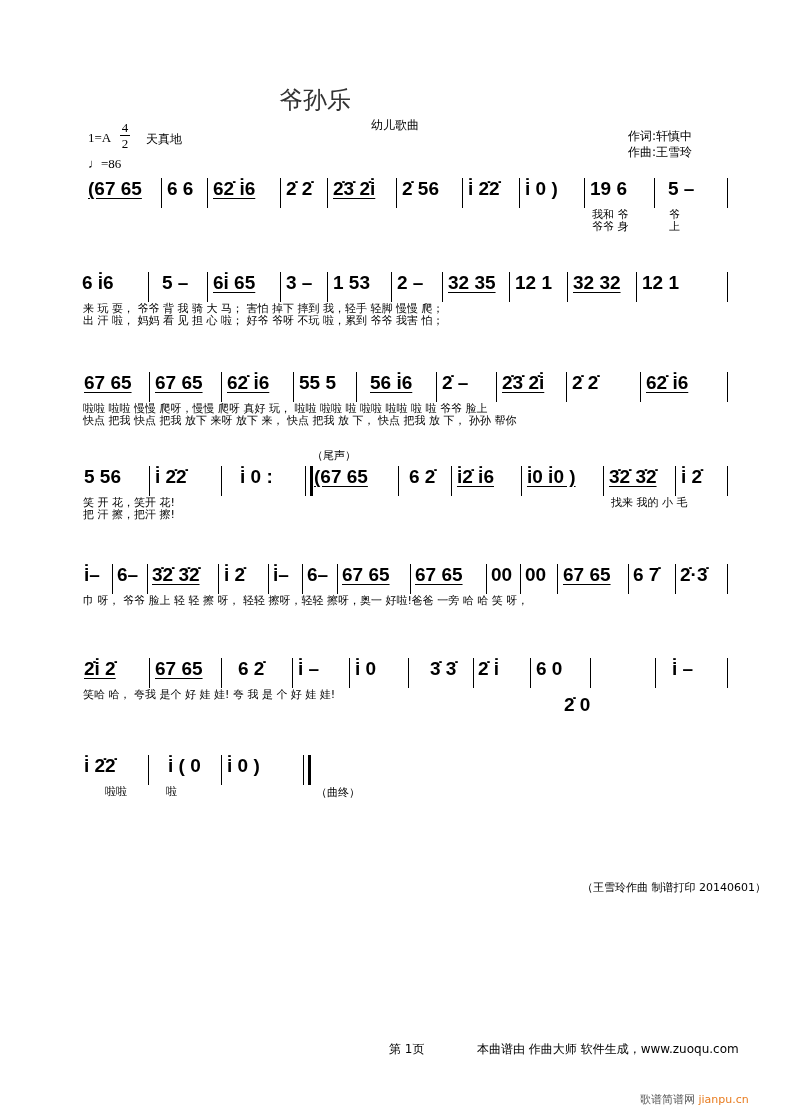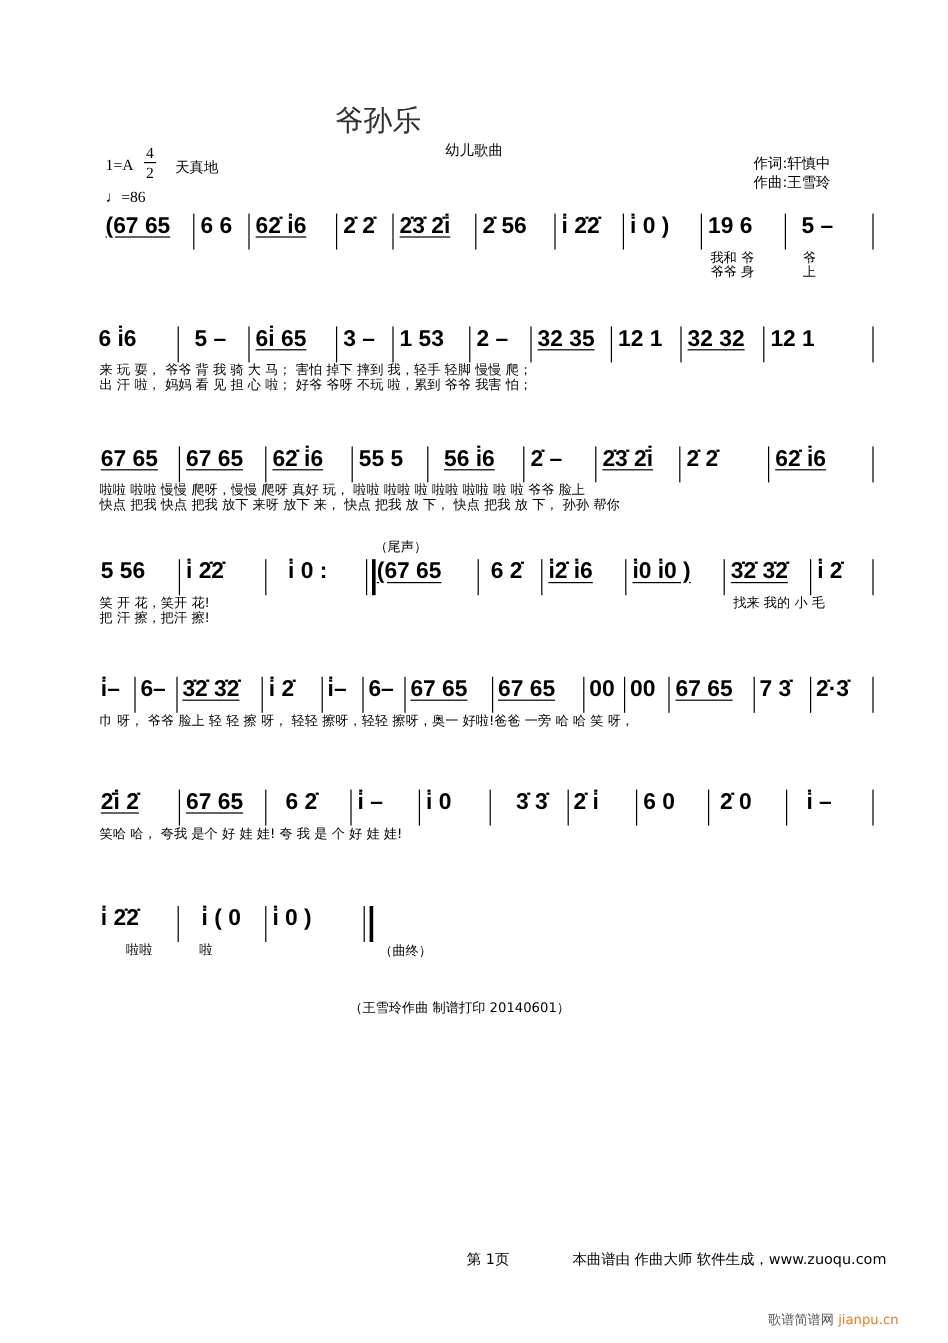--- a/index.html
+++ b/index.html
@@ -13,21 +13,21 @@
   .mood{left:146px;top:131px;font-size:12px;}
   .tempo{left:88px;top:156px;font-size:13px;font-family:"Liberation Serif",serif;}
   .credits{left:628px;top:128px;font-size:12px;line-height:16px;}
   .sys{position:absolute;left:0;width:790px;}
   .notes{position:absolute;font-family:"Liberation Sans",sans-serif;font-weight:bold;font-size:19px;white-space:nowrap;}
   .ul{text-decoration:underline;text-underline-offset:3px;}
   .lyr{position:absolute;font-size:11px;white-space:nowrap;line-height:13px;}
   .barline{position:absolute;width:1px;background:#000;}
   .dbl{position:absolute;width:4px;border-left:1px solid #000;border-right:3px solid #000;}
   .small{position:absolute;font-size:11px;white-space:nowrap;}
-  .footer-note{left:0;width:766px;top:832px;text-align:center;font-size:11px;}
+  .footer-note{left:0;width:766px;top:880px;text-align:right;font-size:11px;}
   .page{left:389px;top:1041px;font-size:12px;}
   .gen{left:477px;top:1041px;font-size:12px;}
   .watermark{left:640px;top:1092px;font-size:11px;color:#555;}
   .watermark span{color:#e87b1e;}
 </style>
 </head>
 <body>
 
 <div class="abs title">爷孙乐</div>
 <div class="abs subtitle">幼儿歌曲</div>
@@ -160,21 +160,21 @@
   <span class="notes ul" style="left:342px;">67 65</span>
   <div class="barline" style="left:410px;top:0;height:30px;"></div>
   <span class="notes ul" style="left:415px;">67 65</span>
   <div class="barline" style="left:486px;top:0;height:30px;"></div>
   <span class="notes" style="left:491px;">00</span>
   <div class="barline" style="left:520px;top:0;height:30px;"></div>
   <span class="notes" style="left:525px;">00</span>
   <div class="barline" style="left:557px;top:0;height:30px;"></div>
   <span class="notes ul" style="left:563px;">67 65</span>
   <div class="barline" style="left:628px;top:0;height:30px;"></div>
-  <span class="notes" style="left:633px;">7 3̇</span>
+  <span class="notes" style="left:633px;">6 7̇</span>
   <div class="barline" style="left:675px;top:0;height:30px;"></div>
   <span class="notes" style="left:680px;">2̇·3̇</span>
   <div class="barline" style="left:727px;top:0;height:30px;"></div>
   <div class="lyr" style="left:83px;top:30px;">巾  呀，  爷爷  脸上  轻  轻  擦    呀，  轻轻  擦呀，轻轻  擦呀，奥一  好啦!爸爸  一旁  哈  哈  笑  呀，</div>
 </div>
 
 <div class="sys" style="top:658px;">
   <span class="notes ul" style="left:84px;">2̇i̇ 2̇</span>
   <div class="barline" style="left:149px;top:0;height:30px;"></div>
   <span class="notes ul" style="left:155px;">67 65</span>
@@ -184,21 +184,21 @@
   <span class="notes" style="left:298px;">i̇ –</span>
   <div class="barline" style="left:349px;top:0;height:30px;"></div>
   <span class="notes" style="left:355px;">i̇ 0</span>
   <div class="barline" style="left:408px;top:0;height:30px;"></div>
   <span class="notes" style="left:430px;">3̇ 3̇</span>
   <div class="barline" style="left:473px;top:0;height:30px;"></div>
   <span class="notes" style="left:478px;">2̇ i̇</span>
   <div class="barline" style="left:530px;top:0;height:30px;"></div>
   <span class="notes" style="left:536px;">6 0</span>
   <div class="barline" style="left:590px;top:0;height:30px;"></div>
-  <span class="notes" style="left:600px;">2̇ 0</span>
+  <span class="notes" style="left:564px;margin-top:36px;">2̇ 0</span>
   <div class="barline" style="left:655px;top:0;height:30px;"></div>
   <span class="notes" style="left:672px;">i̇ –</span>
   <div class="barline" style="left:727px;top:0;height:30px;"></div>
   <div class="lyr" style="left:83px;top:30px;">笑哈  哈，  夸我  是个  好  娃  娃!          夸  我  是  个  好      娃        娃!</div>
 </div>
 
 <div class="sys" style="top:755px;">
   <span class="notes" style="left:84px;">i̇ 2̇2̇</span>
   <div class="barline" style="left:148px;top:0;height:30px;"></div>
   <span class="notes" style="left:168px;">i̇ ( 0</span>

